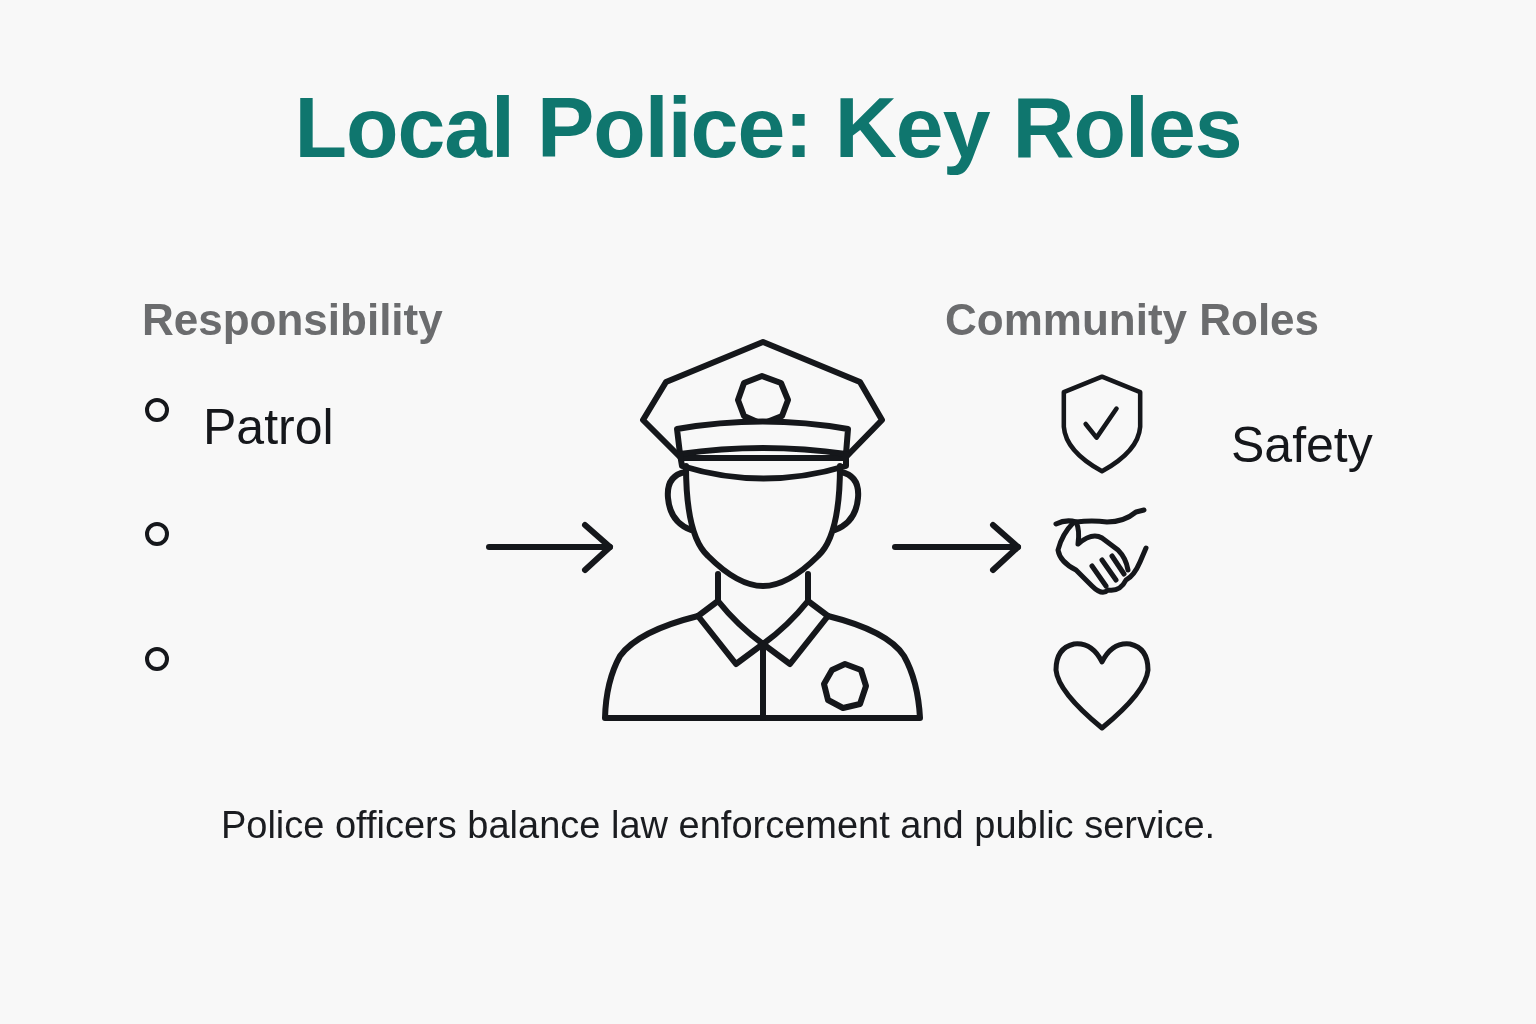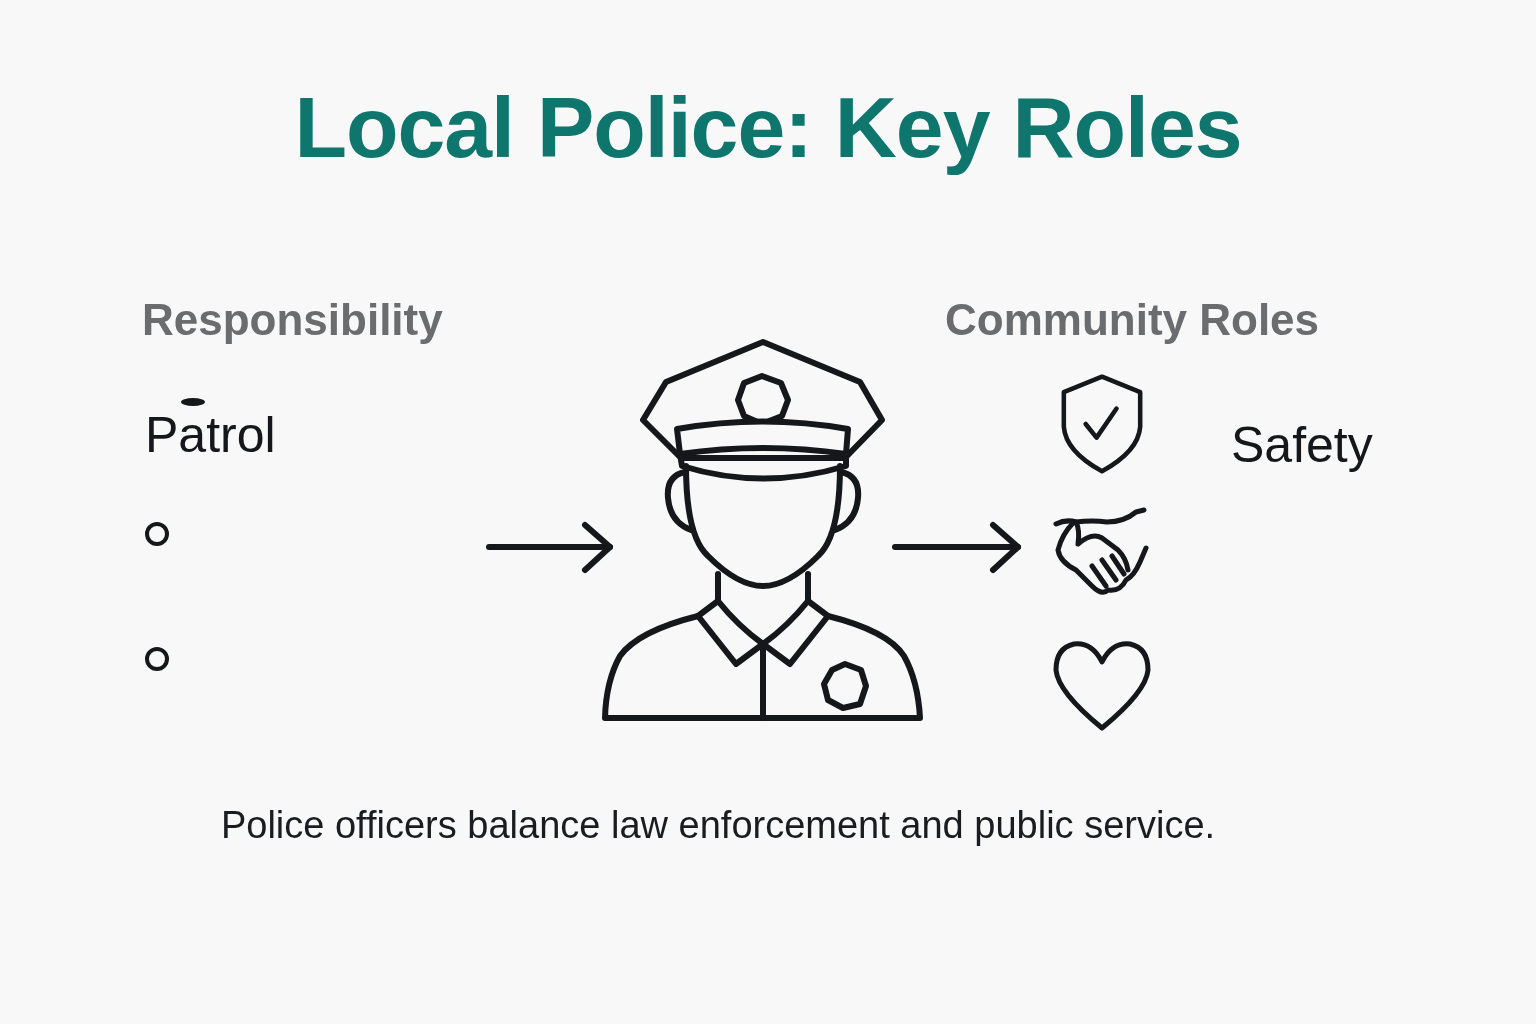--- a/index.html
+++ b/index.html
@@ -12,21 +12,21 @@
   .title {
     position: absolute; left: 0; width: 1536px; top: 78px; text-align: center;
     font-size: 86px; font-weight: bold; letter-spacing: -1px; color: #0f766e;
   }
   .col-header {
     position: absolute; top: 279px; font-size: 44px; font-weight: bold; color: #6b6c6e; margin-top: 16px;
   }
   .col-left { left: 142px; }
   .col-right { left: 945px; }
   .resp-item {
-    position: absolute; left: 145px; height: 60px; display: flex; align-items: center; flex-direction: column;
+    position: absolute; left: 145px; height: 60px; display: flex; align-items: flex-start;
   }
   .bullet {
     width: 24px; height: 24px; border: 4px solid #15171b; border-radius: 50%;
     box-sizing: border-box; margin-right: 34px;
   }
   .item-label { font-size: 50px; color: #15171b; }
   .impact-item {
     position: absolute; left: 1052px; height: 100px; display: flex; align-items: flex-end; gap: 43px;
   }
   .impact-item svg { width: 100px; height: 100px; margin-right: 36px; }

